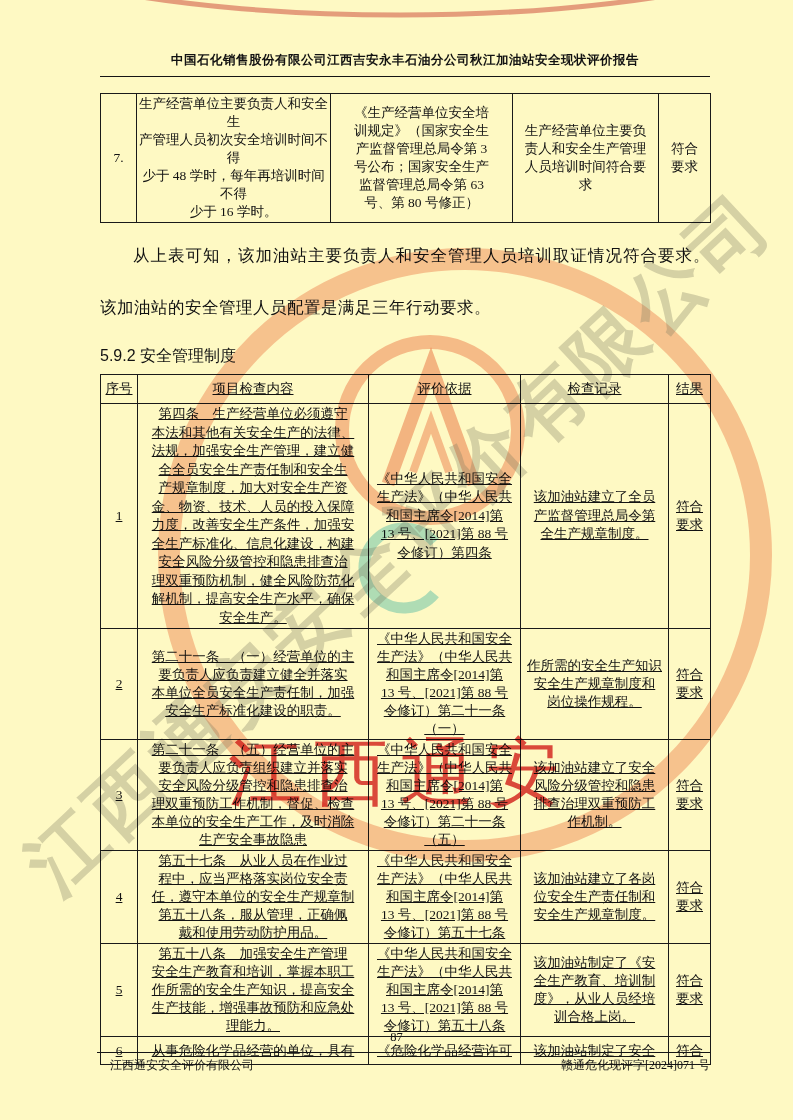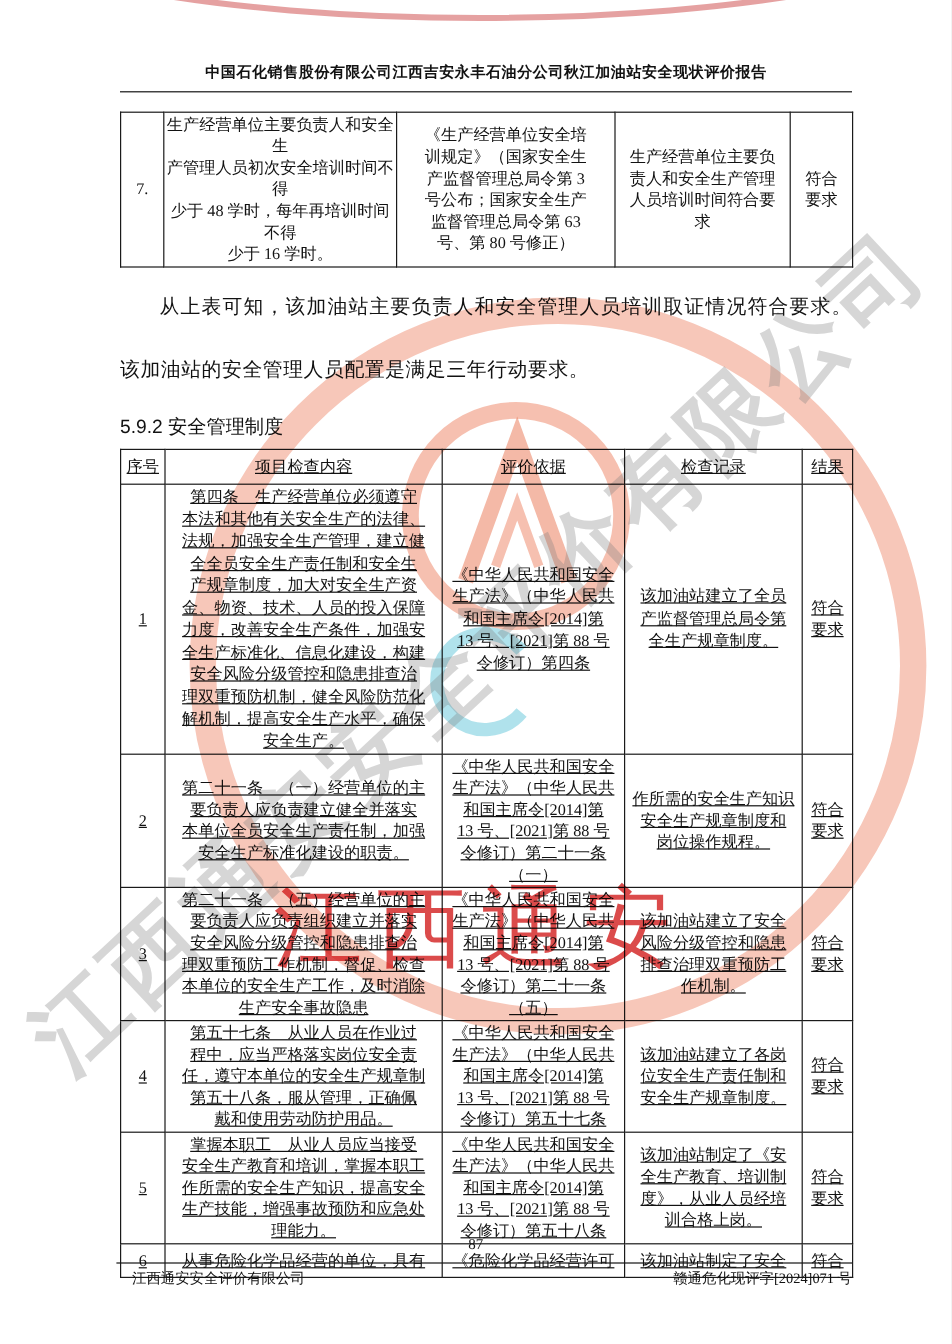--- a/index.html
+++ b/index.html
@@ -1,18 +1,18 @@
 <!DOCTYPE html>
 <html><head>
 <meta charset="utf-8">
 <style>
   html,body { margin:0; padding:0; background:#e8e8e8; }
   .page {
     position:relative; width:793px; height:1120px; margin:0 auto;
-    background:#ffffff; overflow:hidden;
+    background:#fef9c3; overflow:hidden;
     font-family:"Liberation Serif","DejaVu Serif",serif; color:#121212;
   }
   .content { position:absolute; left:100px; top:0; width:610px; }
 
   .doc-header {
     margin-top:52px; text-align:center; font-size:12.5px; font-weight:bold;
     letter-spacing:0.5px; padding-bottom:7px; border-bottom:1.5px solid #151515;
   }
 
   table.tbl { border-collapse:collapse; table-layout:fixed; width:610px; border:1.5px solid #1a1a1a; }
@@ -202,21 +202,21 @@
 13 号、[2021]第 88 号
 令修订）第五十七条</td>
         <td>该加油站建立了各岗
 位安全生产责任制和
 安全生产规章制度。</td>
         <td>符合
 要求</td>
       </tr>
       <tr class="r4">
         <td>5</td>
-        <td>掌握本职工　从业人员应当接受
+        <td>第五十八条　加强安全生产管理
 安全生产教育和培训，掌握本职工
 作所需的安全生产知识，提高安全
 生产技能，增强事故预防和应急处
 理能力。</td>
         <td>《中华人民共和国安全
 生产法》（中华人民共
 和国主席令[2014]第
 13 号、[2021]第 88 号
 令修订）第五十八条</td>
         <td>该加油站制定了《安

